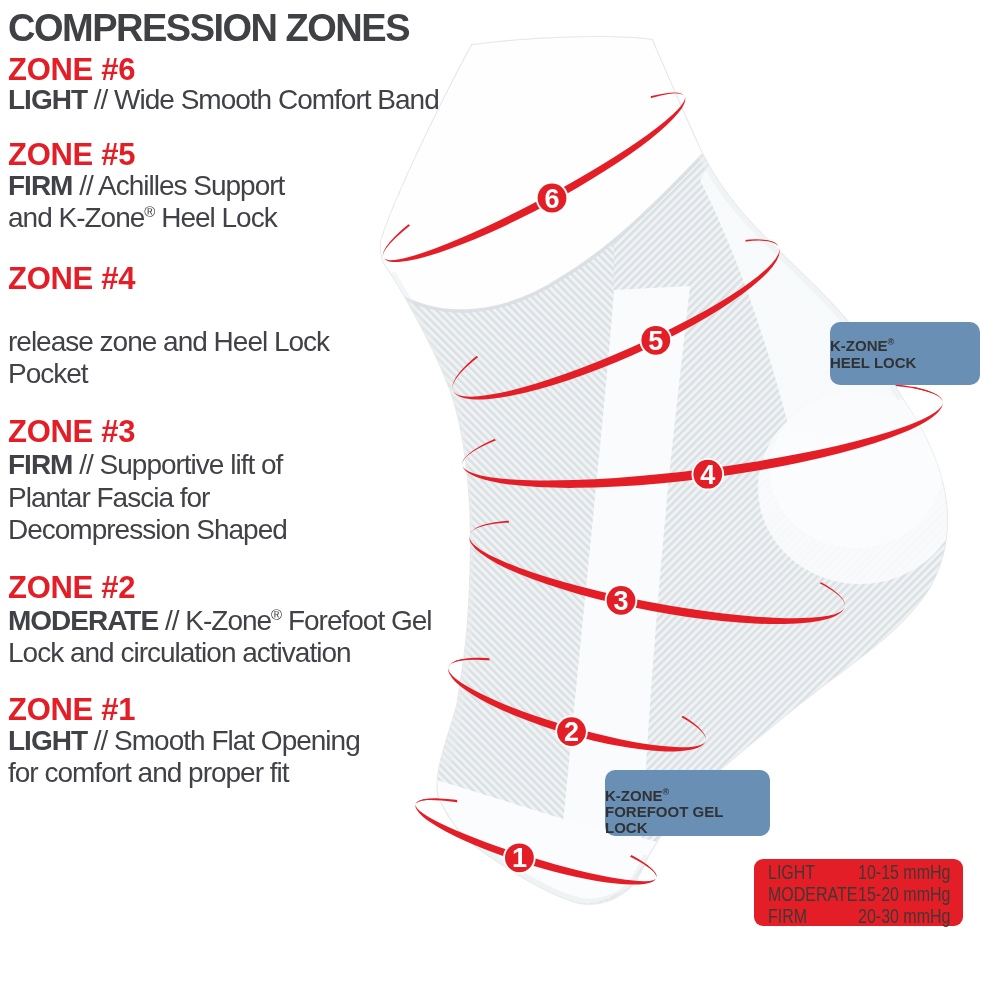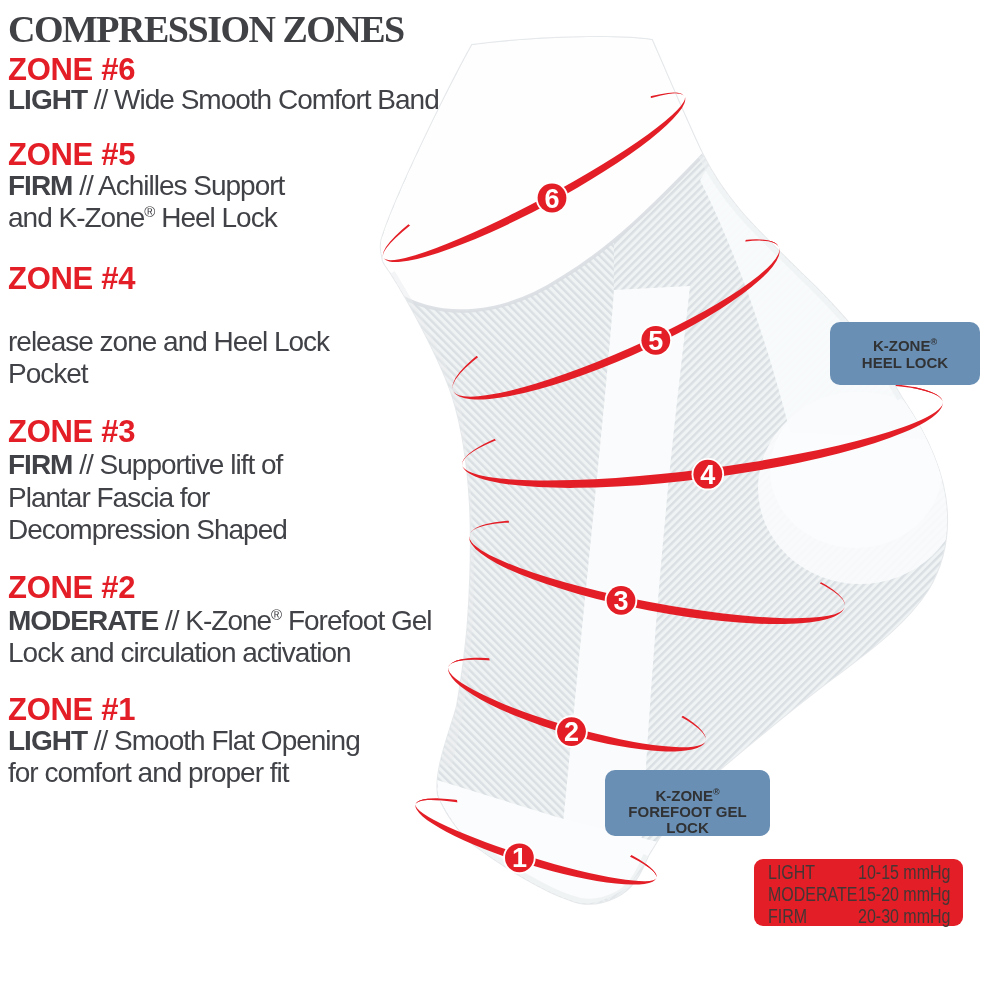--- a/index.html
+++ b/index.html
@@ -1,26 +1,26 @@
 <!DOCTYPE html>
 <html><head><meta charset="utf-8">
 <style>
 * { margin:0; padding:0; box-sizing:border-box; }
 html,body { width:1000px; height:1000px; background:#fff; overflow:hidden;
   font-family:"Liberation Sans", sans-serif; }
 .page { position:relative; width:1000px; height:1000px; }
 .title { position:absolute; left:8px; top:7px; font-size:38px; font-weight:bold;
-  color:#404145; letter-spacing:-1.5px;font-family:Liberation Serif, serif; }
+  color:#404145; letter-spacing:-1.5px; }
 .zh { position:absolute; left:8px; font-size:31px; font-weight:bold; color:#e31e26;
   letter-spacing:-0.3px;text-align:right; }
 .zd { position:absolute; left:8px; font-size:28px; color:#414247; letter-spacing:-1.0px;
   white-space:nowrap; }
 .zd sup { font-size:15px; }
 .bluebox { position:absolute; background:#6a8fb4; border-radius:10px; color:#303234;
-  font-weight:bold; text-align:center; font-size:15px; line-height:17px; }
+  font-weight:bold; text-align:left; font-size:15px; line-height:17px; }
 .bluebox sup { font-size:9px; }
 .legend { position:absolute; left:754px; top:859px; width:209px; height:67px;
   background:#e31e26; border-radius:9px; color:#443635; font-size:20px; }
 .legend div { position:absolute; white-space:nowrap; transform-origin:left top;
   transform:scaleX(0.8); }
 .legend .row { left:14px; }
 .legend .val { left:104px; }
 </style></head>
 <body>
 <div class="page">

